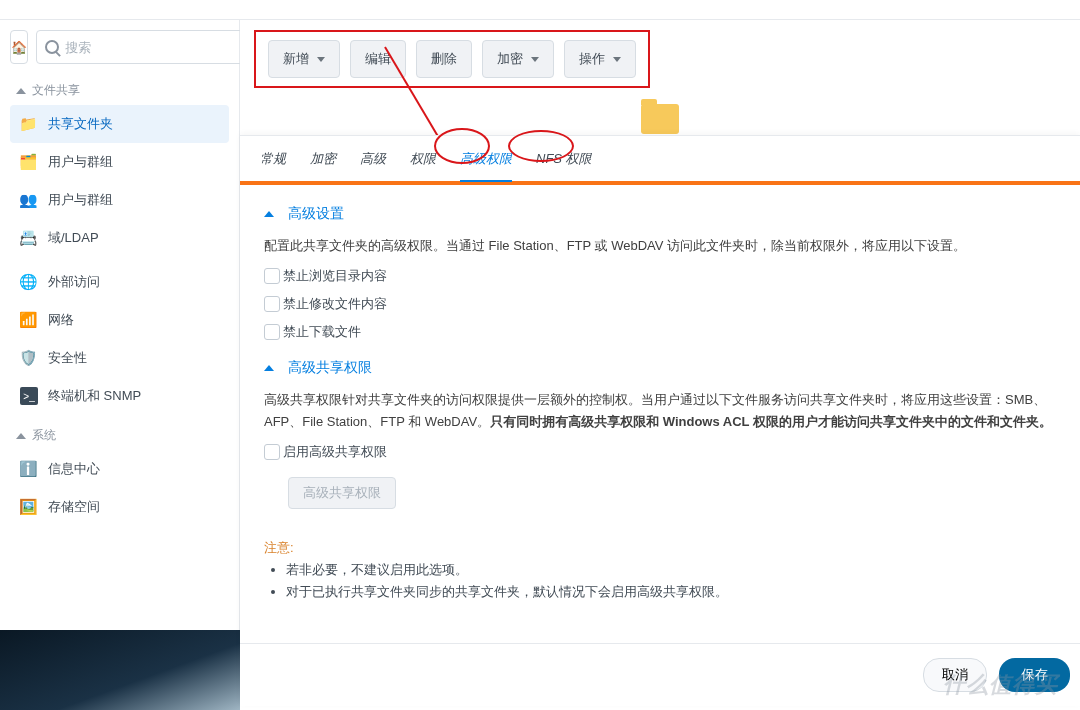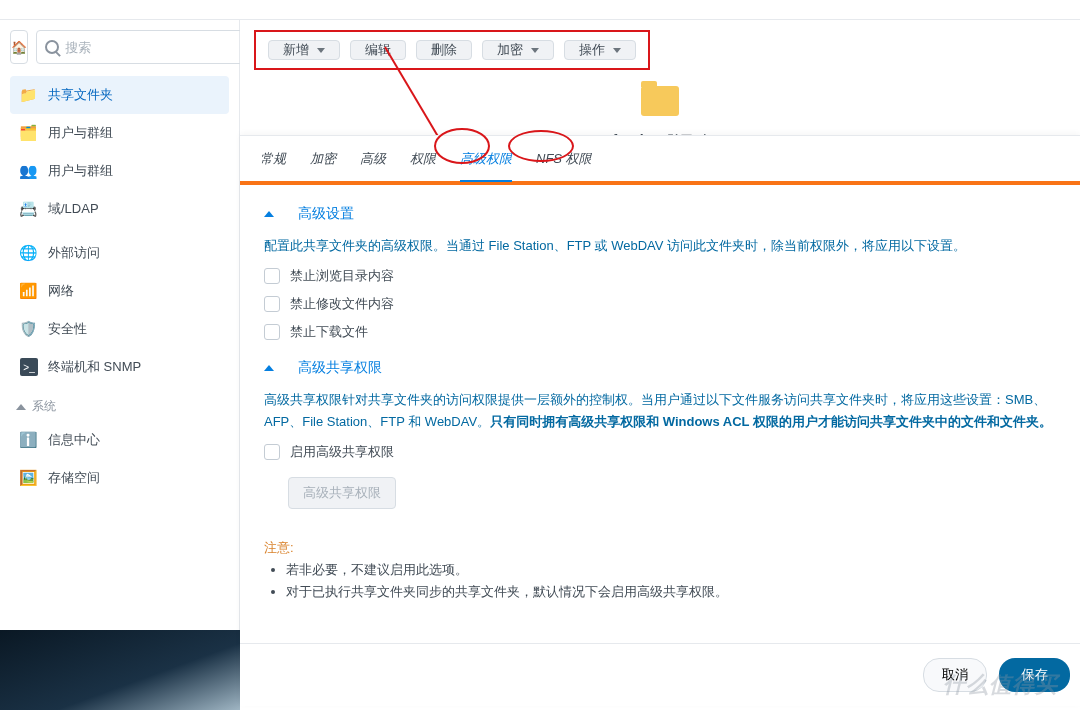--- a/index.html
+++ b/index.html
@@ -25,21 +25,21 @@
   .sect-head { display: flex; align-items: center; gap: 6px; color: #8a939e; font-size: 12px; padding: 6px 6px; cursor: pointer; }
   .chev { width: 0; height: 0; border-left: 5px solid transparent; border-right: 5px solid transparent; border-bottom: 6px solid #8a939e; }
   .nav-item { display: flex; align-items: center; gap: 10px; height: 38px; padding: 0 10px; border-radius: 4px; cursor: pointer; color: #414b55; }
   .nav-item.active { background: #eaf3fc; color: #0668c0; }
   .ico { width: 18px; height: 18px; display: flex; align-items: center; justify-content: center; font-size: 15px; }
 
   
   .main { flex: 1; position: relative; background: #fff; }
   .toolbar-row { display: flex; align-items: center; padding: 10px 14px; gap: 8px; }
   .toolbar-left { display: flex; gap: 10px; padding: 8px 12px; border: 2px solid #d9161a; position: relative; }
-  .tbtn { height: 20px; padding: 0 14px; background: #f0f2f5; border: 1px solid #d7dde3; border-radius: 4px; display: flex; align-items: center; gap: 5px; font-size: 13px; color: #414b55; cursor: pointer; }
+  .tbtn { height: 38px; padding: 0 14px; background: #f0f2f5; border: 1px solid #d7dde3; border-radius: 4px; display: flex; align-items: center; gap: 5px; font-size: 13px; color: #414b55; cursor: pointer; }
   .dd::after { content: ""; margin-left: 3px; width: 0; height: 0; border-left: 4px solid transparent; border-right: 4px solid transparent; border-top: 5px solid #6c757d; }
   .spacer { flex: 1; }
   .filter-box { height: 30px; border: 1px solid #d7dde3; border-radius: 4px; width: 200px; display: flex; align-items: center; padding: 0 10px; color: #8a939e; gap: 8px; }
   .funnel { width: 12px; height: 12px; position: relative; }
   .funnel::before { content: ""; position: absolute; inset: 0; border-top: 7px solid #6c757d; border-left: 6px solid transparent; border-right: 6px solid transparent; }
   .funnel::after { content: ""; position: absolute; left: 4px; top: 6px; width: 4px; height: 6px; background: #6c757d; }
 
   .folder-row { display: flex; align-items: center; gap: 16px; padding: 6px 24px 14px 24px; flex-direction: column; }
   .folder-ico { width: 38px; height: 30px; background: #f7c95b; border-radius: 3px; position: relative; }
   .folder-ico::before { content: ""; position: absolute; top: -5px; left: 0; width: 16px; height: 6px; background: #f7c95b; border-radius: 2px 2px 0 0; }
@@ -54,24 +54,24 @@
   .modal-head { display: flex; align-items: center; justify-content: space-between; padding: 14px 20px; border-bottom: 1px solid #e6e9ed; }
   .modal-close { font-size: 18px; color: #8a939e; cursor: pointer; }
 
   .tabs { display: flex; gap: 24px; padding: 14px 20px 0 20px; border-bottom: 4px solid #f97316; position: relative; font-style: italic; }
   .tab { padding-bottom: 12px; font-size: 13px; cursor: pointer; position: relative; }
   .tab.active { color: #057fe0; border-bottom: 2px solid #057fe0; margin-bottom: -1px; }
   .tabs .circle1 { position: absolute; left: 194px; top: -8px; width: 56px; height: 36px; border: 2px solid #d9161a; border-radius: 50%; pointer-events: none; }
   .tabs .circle2 { position: absolute; left: 268px; top: -6px; width: 66px; height: 32px; border: 2px solid #d9161a; border-radius: 50%; pointer-events: none; }
 
   .panel-body { padding: 14px 24px 20px 24px; overflow-y: auto; flex: 1; }
-  .collapse-head { display: flex; align-items: center; gap: 24px; color: #057fe0; font-size: 14px; margin: 6px 0 12px 0; cursor: pointer; }
+  .collapse-head { display: flex; align-items: center; gap: 14px; color: #057fe0; font-size: 14px; margin: 6px 0 12px 0; cursor: pointer; }
   .chev-up { width: 0; height: 0; border-left: 5px solid transparent; border-right: 5px solid transparent; border-bottom: 6px solid #057fe0; }
-  .para { font-size: 13px; color: #0369a1; line-height: 1.7; margin-bottom: 10px; }
-  .chk-row { display: flex; align-items: center; gap: 10px; margin: 10px 0; }
+  .para { font-size: 13px; color: #404040; line-height: 1.7; margin-bottom: 10px; }
+  .chk-row { display: flex; align-items: center; gap: 3px; margin: 10px 0; }
   .chk { width: 16px; height: 16px; border: 1.5px solid #c4ccd4; border-radius: 3px; }
   .sml-btn { display: inline-block; padding: 6px 14px; background: #f0f2f5; border: 1px solid #d7dde3; border-radius: 4px; color: #a8b1ba; margin: 6px 0 10px 24px; }
   .note-title { color: #d9822b; margin-top: 20px; }
   ul.note { padding-left: 22px; color: #414b55; }
   ul.note li { margin: 4px 0; font-size: 13px; }
 
   .modal-foot { display: flex; justify-content: flex-end; gap: 12px; padding: 14px 10px; border-top: 1px solid #e6e9ed; background: #fff; }
   .btn-cancel { padding: 7px 18px; border: 1px solid #d7dde3; background: #f8f9fb; border-radius: 16px; }
   .btn-primary { padding: 7px 22px; border: none; background: #0369a1; color: #fff; border-radius: 16px; }
 
@@ -91,20 +91,24 @@
       <div class="home-btn">
           <span>🏠</span>
         </div>
       <div class="search-wrap">
         <span class="mag"></span>
         <input class="search-input" placeholder="搜索" style="">
       </div>
     </div>
 
     <div class="sect">
+      <div class="sect-head">
+          <span class="chev"></span>
+          <span>文件共享</span>
+        </div>
       <div class="nav-item active">
           <span class="ico">📁</span>
           <span>共享文件夹</span>
         </div>
       <div class="nav-item">
           <span class="ico" style="color:#2a8cd7">🗂️</span>
           <span>用户与群组</span>
         </div>
       <div class="nav-item">
           <span class="ico" style="color:#2a8cd7">👥</span>

